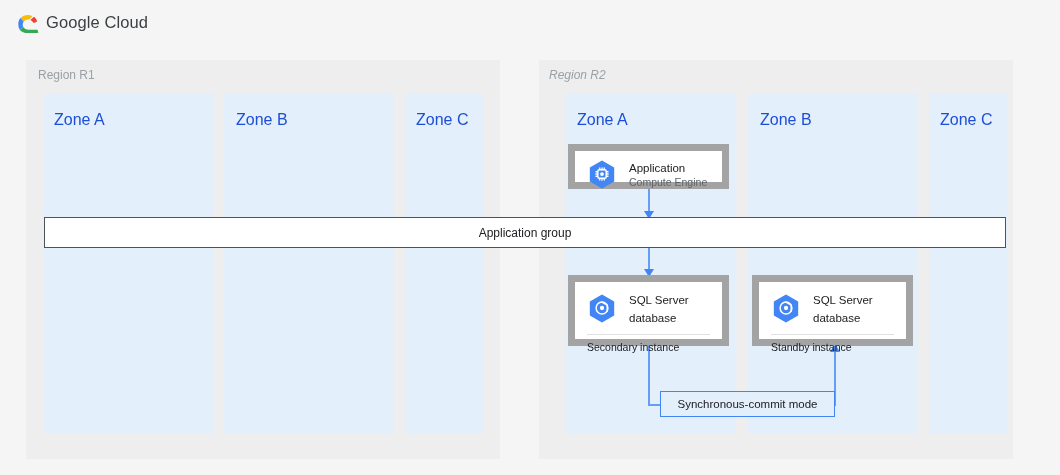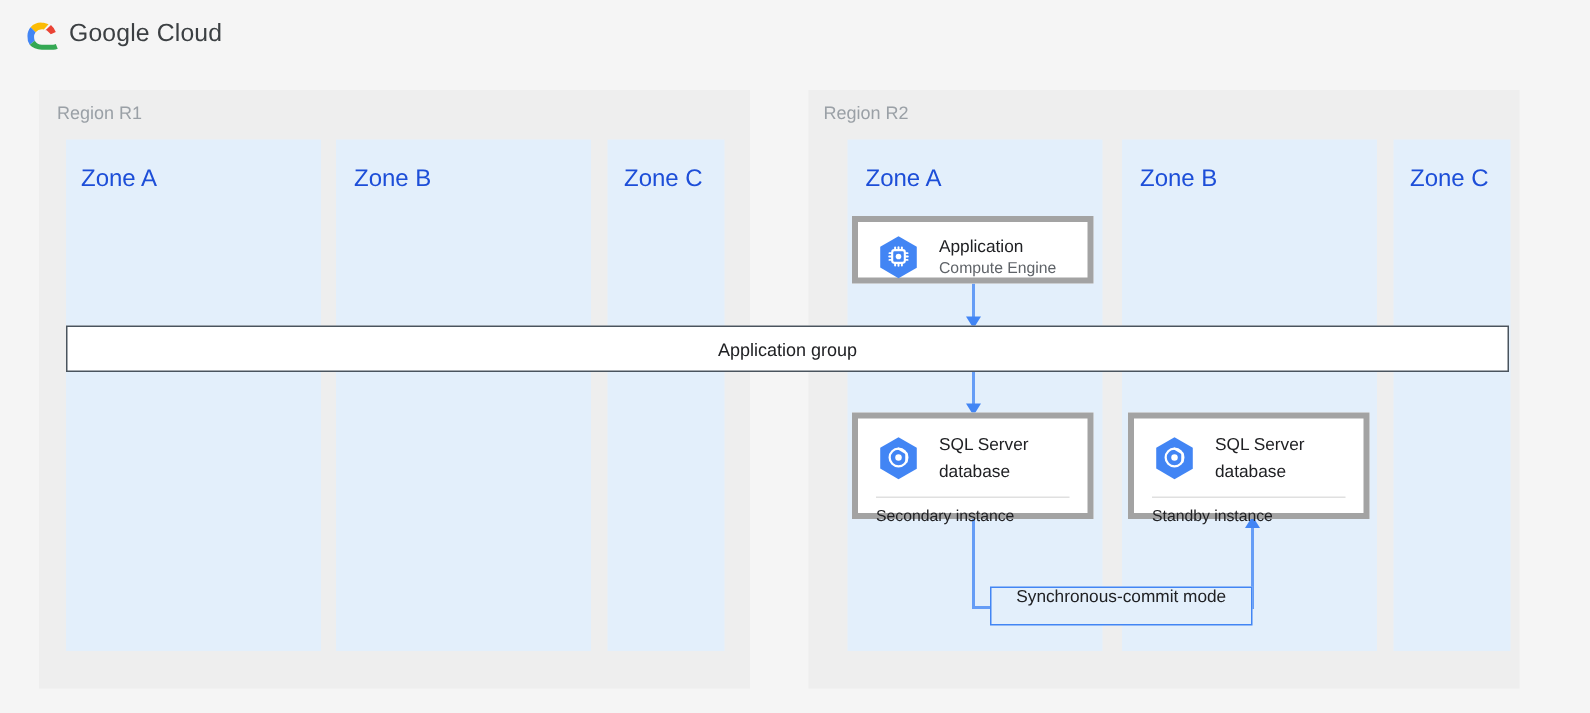--- a/index.html
+++ b/index.html
@@ -62,21 +62,21 @@
     position: absolute;
     font-size: 16px;
     color: #1d4ed8;
     white-space: nowrap;
   }
 
   
   .node {
     position: absolute;
     background: #ffffff;
-    border: 4px solid #a3a3a3;
+    border: 7px solid #a3a3a3;
     box-sizing: border-box;
     z-index: 6;
   }
   .node-top {
     display: flex;
     align-items: center;
     padding: 8px 10px 8px 12px;
     box-sizing: border-box;
   }
   .node-icon {
@@ -152,21 +152,21 @@
     border-right: 5px solid transparent;
     border-bottom: 8px solid #4285f4;
   }
 
   #sync-commit-chip {
     position: absolute;
     border: 1px solid #4285f4;
     box-sizing: border-box;
     background: #e3effb;
     display: flex;
-    align-items: flex-start;
+    align-items: center;
     justify-content: center;
     z-index: 7;
   }
   #sync-commit-label {
     font-size: 11.5px;
     color: #202124;
     white-space: nowrap;
   }
 </style>
 </head>
@@ -192,21 +192,21 @@
   <div class="zone" style="left:44px; top:45px; width:170px; height:341px;"></div>
   <div class="zone-label" style="left:54px; top:63px;">Zone A</div>
 
   <div class="zone" style="left:224px; top:45px; width:170px; height:341px;"></div>
   <div class="zone-label" style="left:236px; top:63px;">Zone B</div>
 
   <div class="zone" style="left:405px; top:45px; width:78px; height:341px;"></div>
   <div class="zone-label" style="left:416px; top:63px;">Zone C</div>
 
   <div class="region" style="left:539px; top:12px; width:474px; height:399px;"></div>
-  <div class="region-label" style="left:549px; top:20px;">Region R2</div>
+  <div class="region-label" style="left:549px; top:20px;font-style:italic;">Region R2</div>
 
   <div class="zone" style="left:565px; top:45px; width:170px; height:341px;"></div>
   <div class="zone-label" style="left:577px; top:63px;">Zone A</div>
 
   <div class="zone" style="left:748px; top:45px; width:170px; height:341px;"></div>
   <div class="zone-label" style="left:760px; top:63px;">Zone B</div>
 
   <div class="zone" style="left:929px; top:45px; width:78px; height:341px;"></div>
   <div class="zone-label" style="left:940px; top:63px;">Zone C</div>
 

